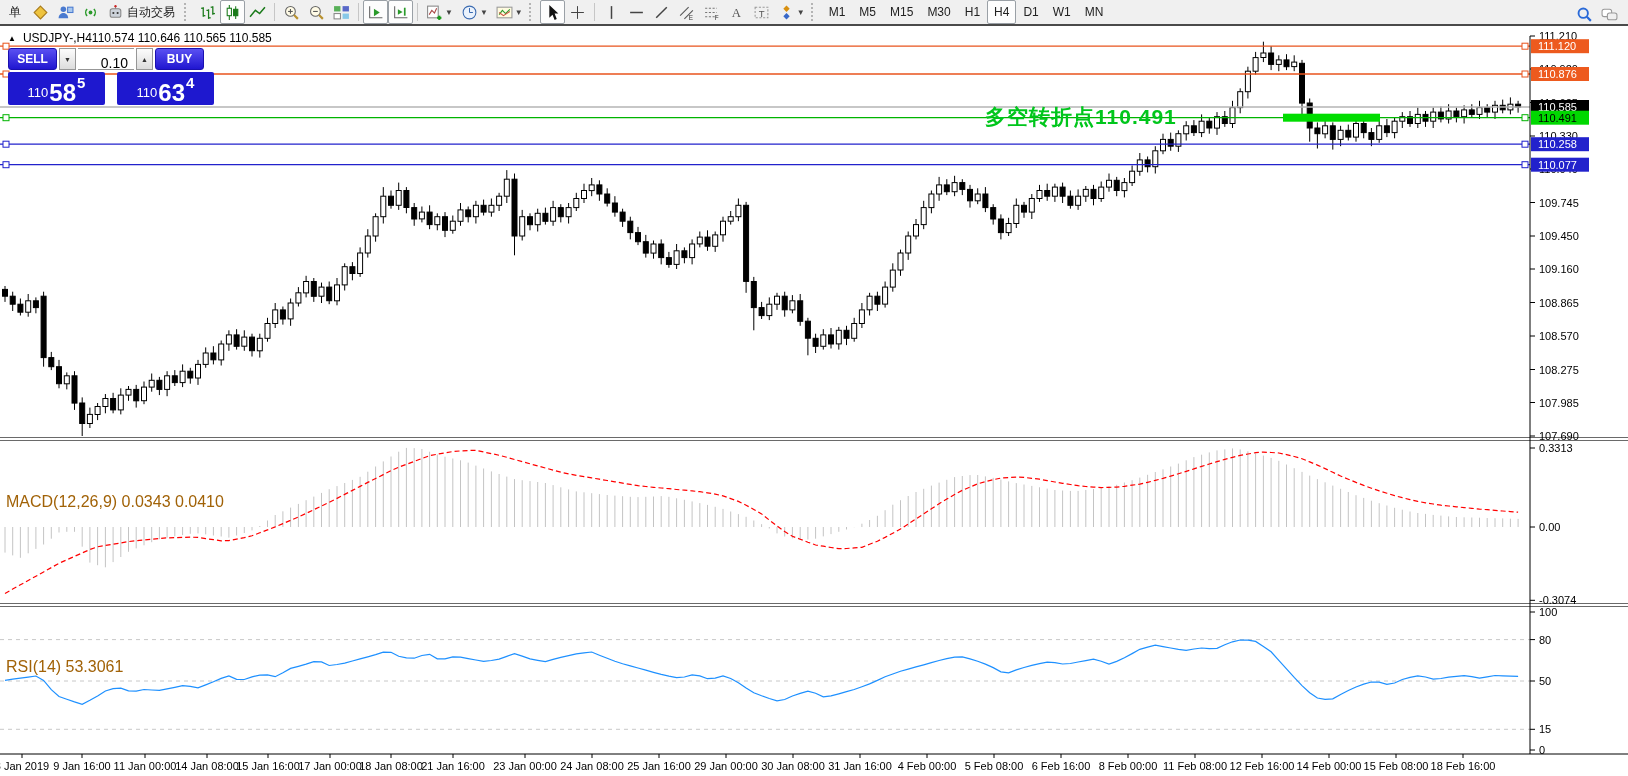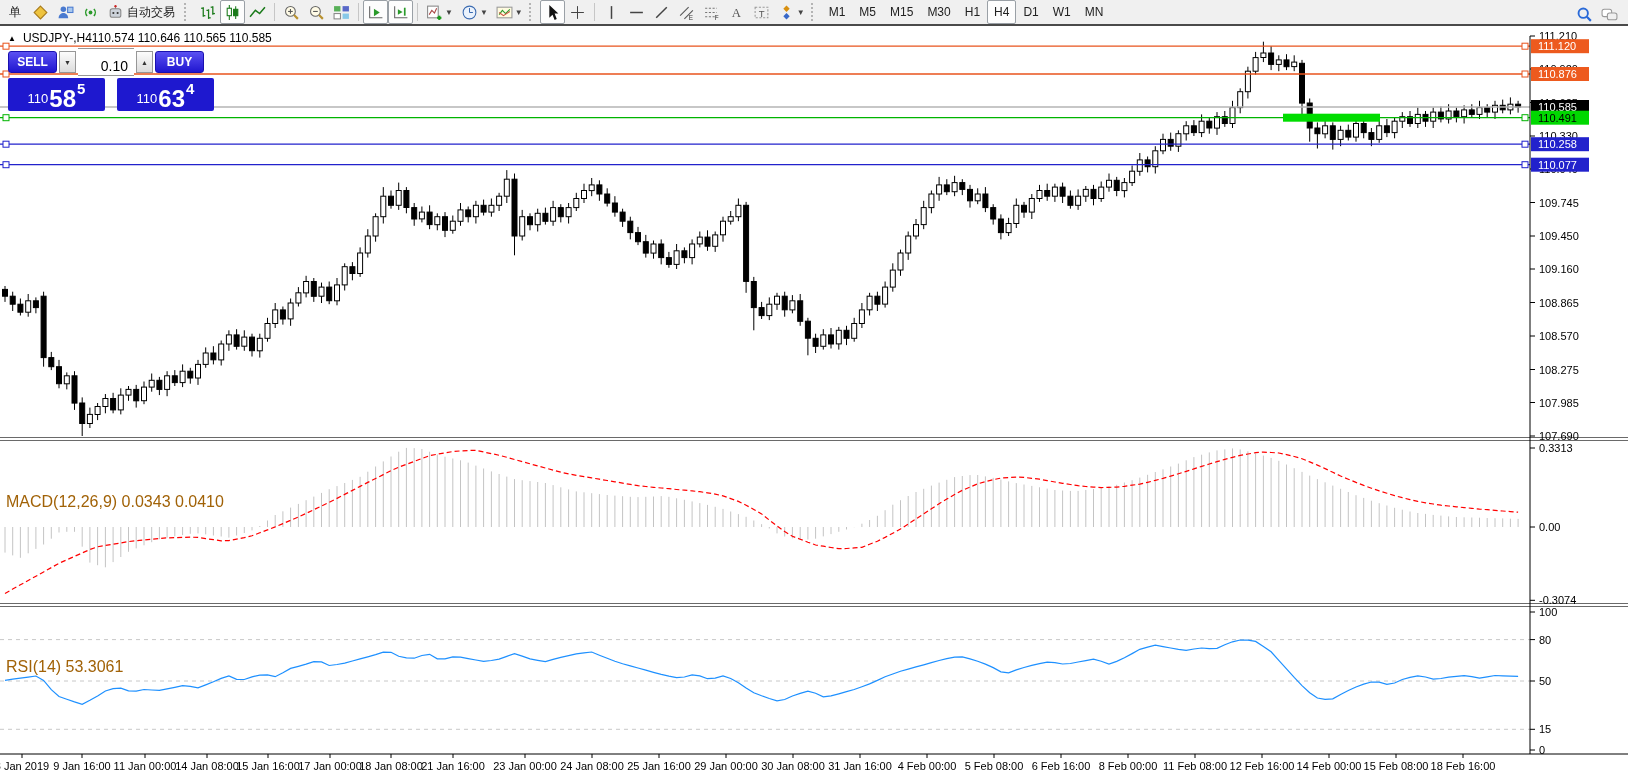--- a/index.html
+++ b/index.html
@@ -26,21 +26,21 @@
   .ind-label{position:absolute;left:6px;font-size:16px;color:#a16207;margin-top:48px;}
   .annotation{position:absolute;font-weight:bold;font-size:21px;letter-spacing:1px;}
   
   .trade-panel{position:absolute;left:8px;top:48px;width:206px;}
   .tp-row1{display:flex;gap:2px;align-items:center;}
   .tp-btn{width:49px;height:22px;color:#fff;font-size:12px;font-weight:bold;
           display:flex;align-items:center;justify-content:center;border-radius:3px;
           background:linear-gradient(#5a50f2,#2016d0);border:1px solid #1a10b0;box-sizing:border-box;}
   .spin-btn{width:17px;height:22px;background:linear-gradient(#fcfcfc,#dcdcdc);border:1px solid #979797;
             display:flex;align-items:center;justify-content:center;font-size:7px;color:#333;box-sizing:border-box;}
-  .vol-input{width:56px;height:28px;border:1px solid #979797;border-left:none;border-right:none;
+  .vol-input{width:56px;height:22px;border:1px solid #979797;border-left:none;border-right:none;
              text-align:right;font:14px "Liberation Sans",sans-serif;padding:8px 6px 0 0;box-sizing:border-box;}
   .tp-row2{display:flex;gap:12px;margin-top:2px;}
   .price-box{width:102px;height:33px;background:#1e18cf;border-radius:2px;color:#fff;
              display:flex;align-items:flex-end;justify-content:center;padding-bottom:2px;box-sizing:border-box;}
   .pb-prefix{font-size:13px;line-height:1;margin:0 1px 4px 0;}
   .pb-big{font-size:24px;font-weight:bold;line-height:0.85;}
   .pb-sup{font-size:15px;font-weight:bold;margin:2px 0 0 1px;align-self:flex-start;}
 </style>
 </head>
 <body>
@@ -1111,15 +1111,16 @@
         <span class="pb-sup">5</span>
       </div>
       <div class="price-box">
         <span class="pb-prefix">110</span>
         <span class="pb-big">63</span>
         <span class="pb-sup">4</span>
       </div>
     </div>
   </div>
 
+  <div class="annotation" id="annot" style="left: 985px; top: 103px; color: rgb(0, 198, 28);">多空转折点110.491</div>
   <div class="ind-label" style="top:445px">MACD(12,26,9) 0.0343 0.0410</div>
   <div class="ind-label" style="top:610px">RSI(14) 53.3061</div>
 </div>
 
 </body></html>

